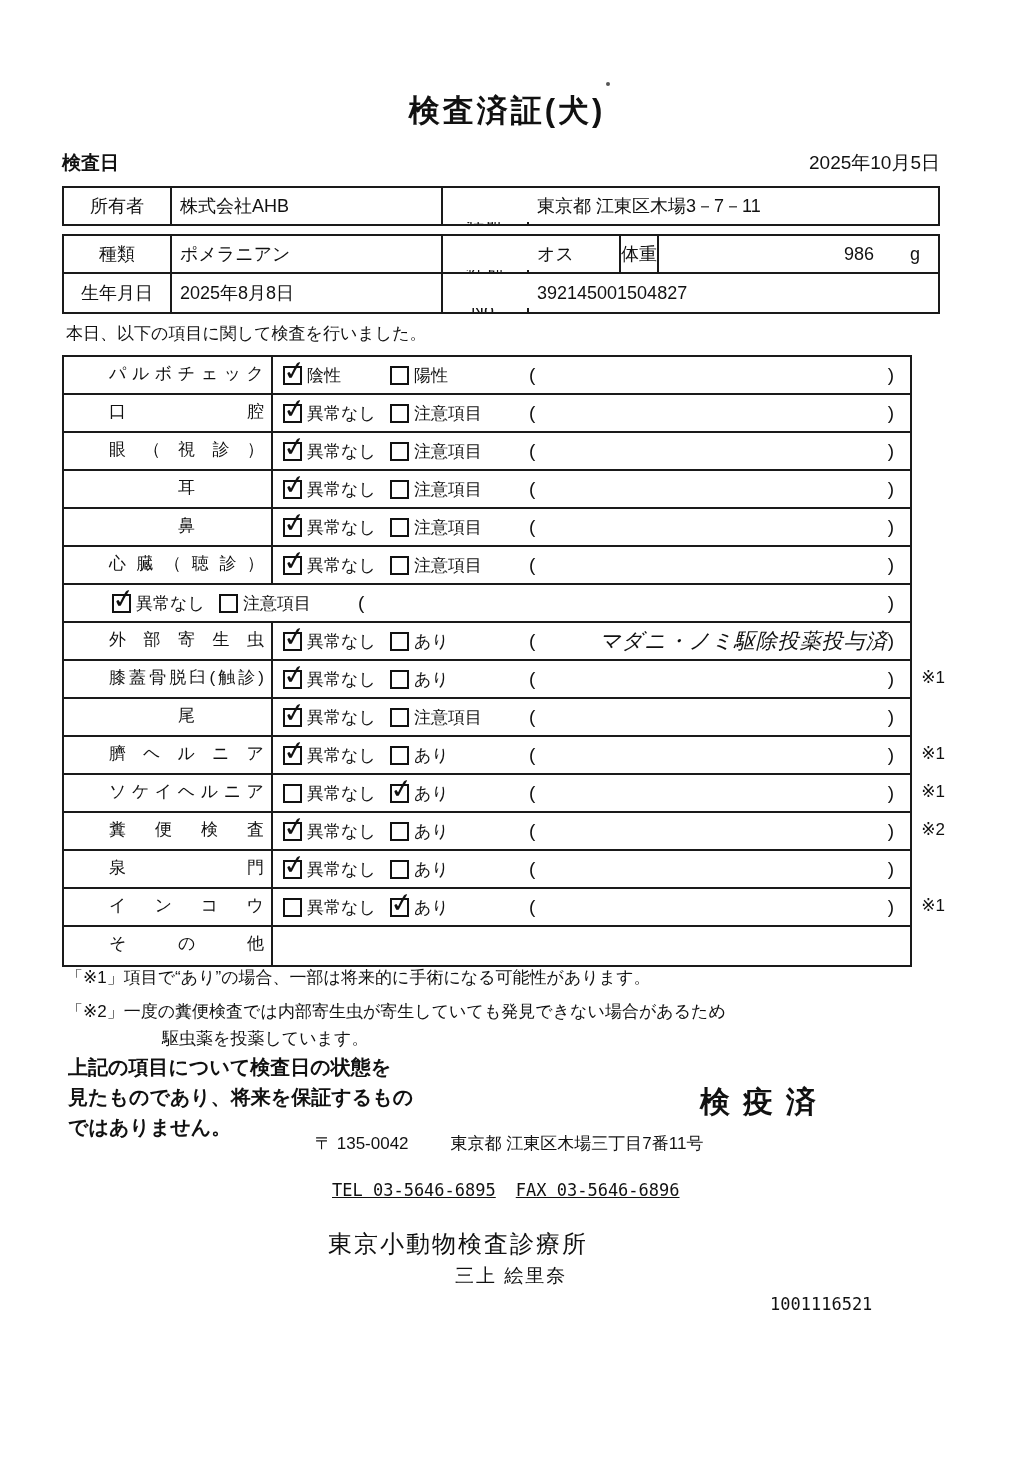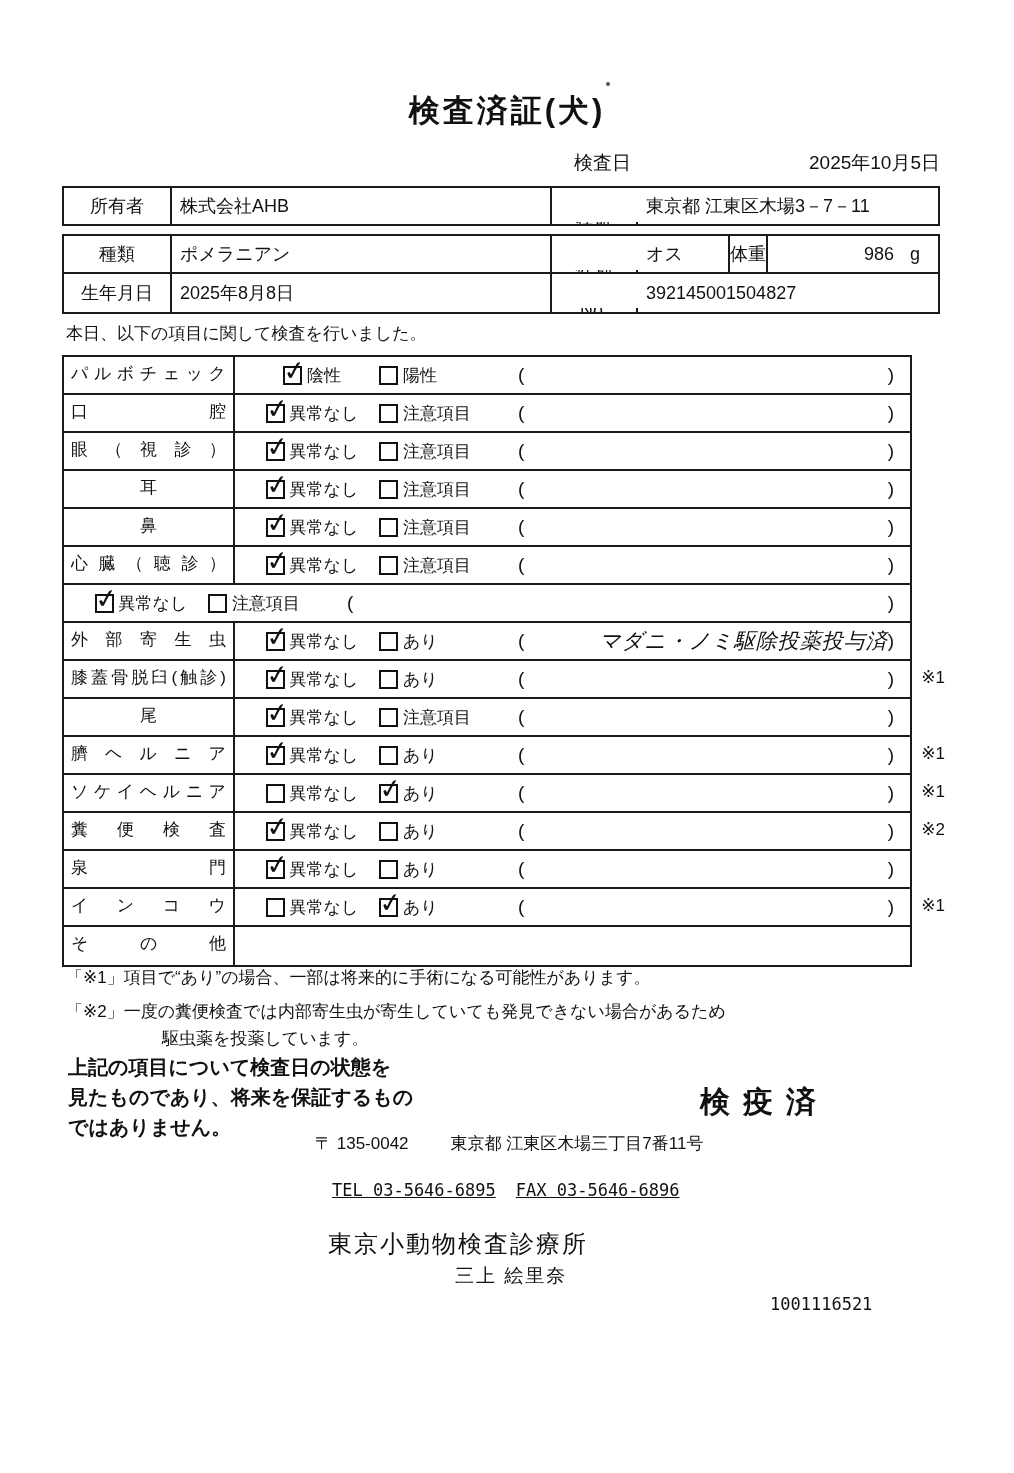--- a/index.html
+++ b/index.html
@@ -5,53 +5,53 @@
   html,body{margin:0;padding:0;background:#d9d9d9;}
   .page{
     position:relative;width:1014px;height:1473px;margin:0 auto;background:#ffffff;
     font-family:"Liberation Sans","DejaVu Sans",sans-serif;color:#111;overflow:hidden;
     box-shadow:0 0 4px rgba(0,0,0,.3);
   }
   .title{position:absolute;top:90px;left:0;width:100%;text-align:center;
     font-size:31px;font-weight:700;letter-spacing:3px;}
   .artifact-dot{position:absolute;top:82px;left:606px;width:4px;height:4px;background:#555;border-radius:50%;}
   .date-row{position:absolute;top:150px;left:62px;width:878px;display:flex;font-size:19px;}
-  .date-label{margin-left:512px;}
+  .date-label{font-weight:bold;}
   .date-value{flex:1;text-align:right;}
 
   
   .tbl{position:absolute;left:62px;width:878px;border:2px solid #1a1a1a;box-sizing:border-box;background:#fff;}
   .owner-table{top:186px;}
   .pet-table{top:234px;}
   .trow{display:flex;height:36px;box-sizing:border-box;}
   .pet-table .trow{height:38px;}
   .pet-table .trow:first-child{border-bottom:2px solid #1a1a1a;}
   .cell{box-sizing:border-box;display:flex;align-items:center;font-size:18px;padding:0 8px;overflow:hidden;white-space:nowrap;}
   .cell.hdr{justify-content:center;}
   .br{border-right:2px solid #1a1a1a;}
   .w-lab1{width:108px;}
-  .w-val1{width:380px;}
+  .w-val1{width:271px;}
   .w-lab2{width:86px;margin-top:34px;}
   .w-sex{width:92px;}
   .w-wlab{width:38px;}
   .cell.flex1{flex:1;}
-  .weight-cell{justify-content:flex-end;gap:16px;padding-right:18px;}
+  .weight-cell{justify-content:flex-end;gap:36px;padding-right:18px;}
 
   .intro{position:absolute;top:322px;left:66px;font-size:17px;}
 
   
   .main-table{position:absolute;top:355px;left:62px;width:850px;border:2px solid #1a1a1a;box-sizing:border-box;background:#fff;}
-  .mrow{position:relative;display:flex;height:38px;box-sizing:border-box;border-bottom:2px solid #1a1a1a;}
+  .mrow{position:relative;display:flex;height:38px;box-sizing:border-box;border-bottom:2px solid #1a1a1a;padding-left:38px;}
   .mrow:last-child{border-bottom:none;}
   .mlbl{width:171px;box-sizing:border-box;border-right:2px solid #1a1a1a;font-size:17px;
     padding:0 7px;line-height:34px;text-align:justify;text-align-last:justify;white-space:nowrap;overflow:hidden;}
   .mlbl.single{text-align-last:center;}
   .mcontent{flex:1;display:flex;align-items:center;}
   .opt{display:flex;align-items:center;font-size:17px;white-space:nowrap;}
-  .opt1{width:144px;padding-left:10px;box-sizing:border-box;justify-content:center;}
+  .opt1{width:117px;padding-left:10px;box-sizing:border-box;}
   .opt2{width:135px;box-sizing:border-box;}
   .checkbox{position:relative;display:inline-block;width:15px;height:15px;border:2px solid #111;margin-right:5px;flex:0 0 auto;}
   .checkbox.checked::after{content:"✓";position:absolute;left:-2px;top:-13px;font-size:27px;font-weight:700;transform:rotate(-7deg);color:#111;}
   .paren-area{flex:1;display:flex;align-items:center;font-size:19px;padding:0 16px 0 4px;}
   .paren-note{flex:1;text-align:right;font-size:21px;letter-spacing:1px;white-space:nowrap;font-style:italic;}
   .rmark{position:absolute;right:-44px;top:0;width:42px;line-height:34px;font-size:17px;text-align:center;}
 
   .footnote1{position:absolute;top:966px;left:66px;font-size:17px;}
   .footnote2{position:absolute;top:998px;left:66px;font-size:17px;line-height:27px;}
   .footnote2 .indent{padding-left:96px;}

